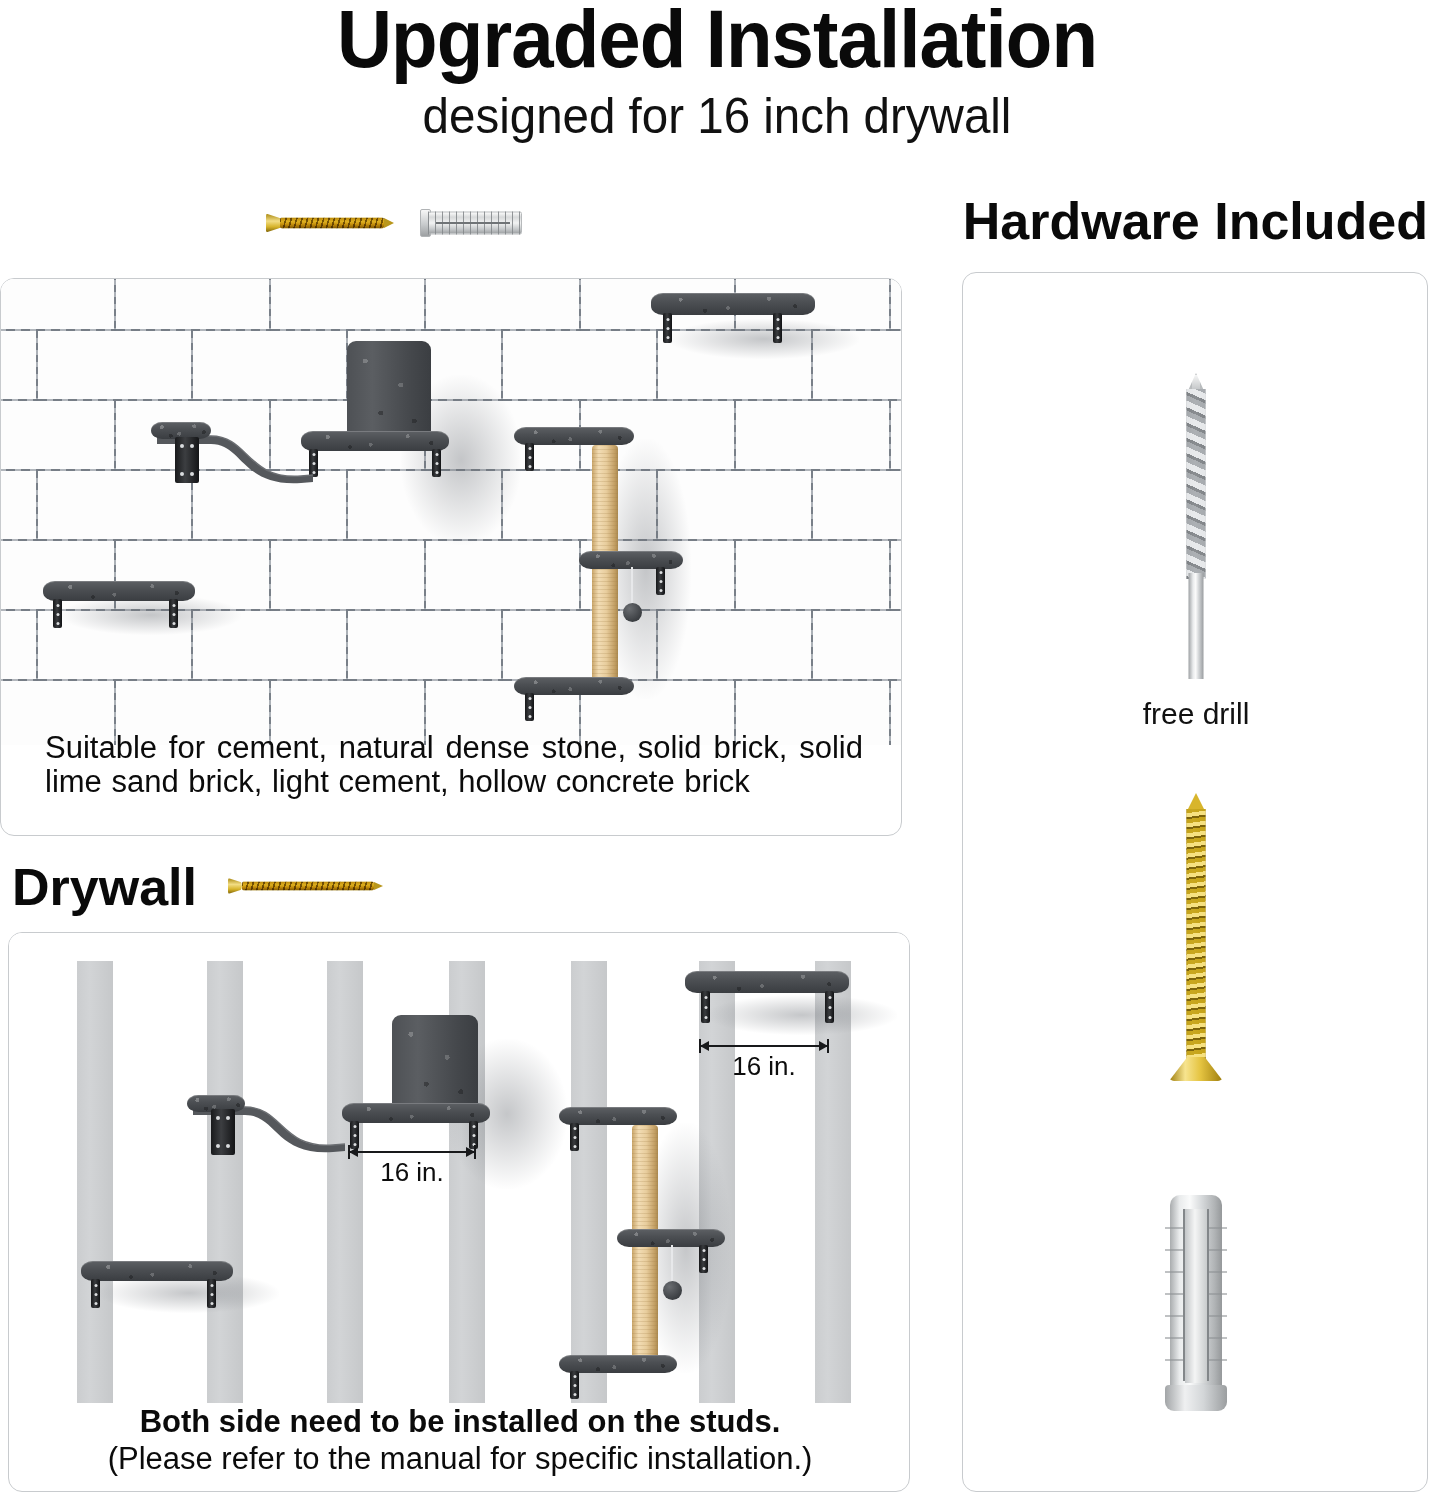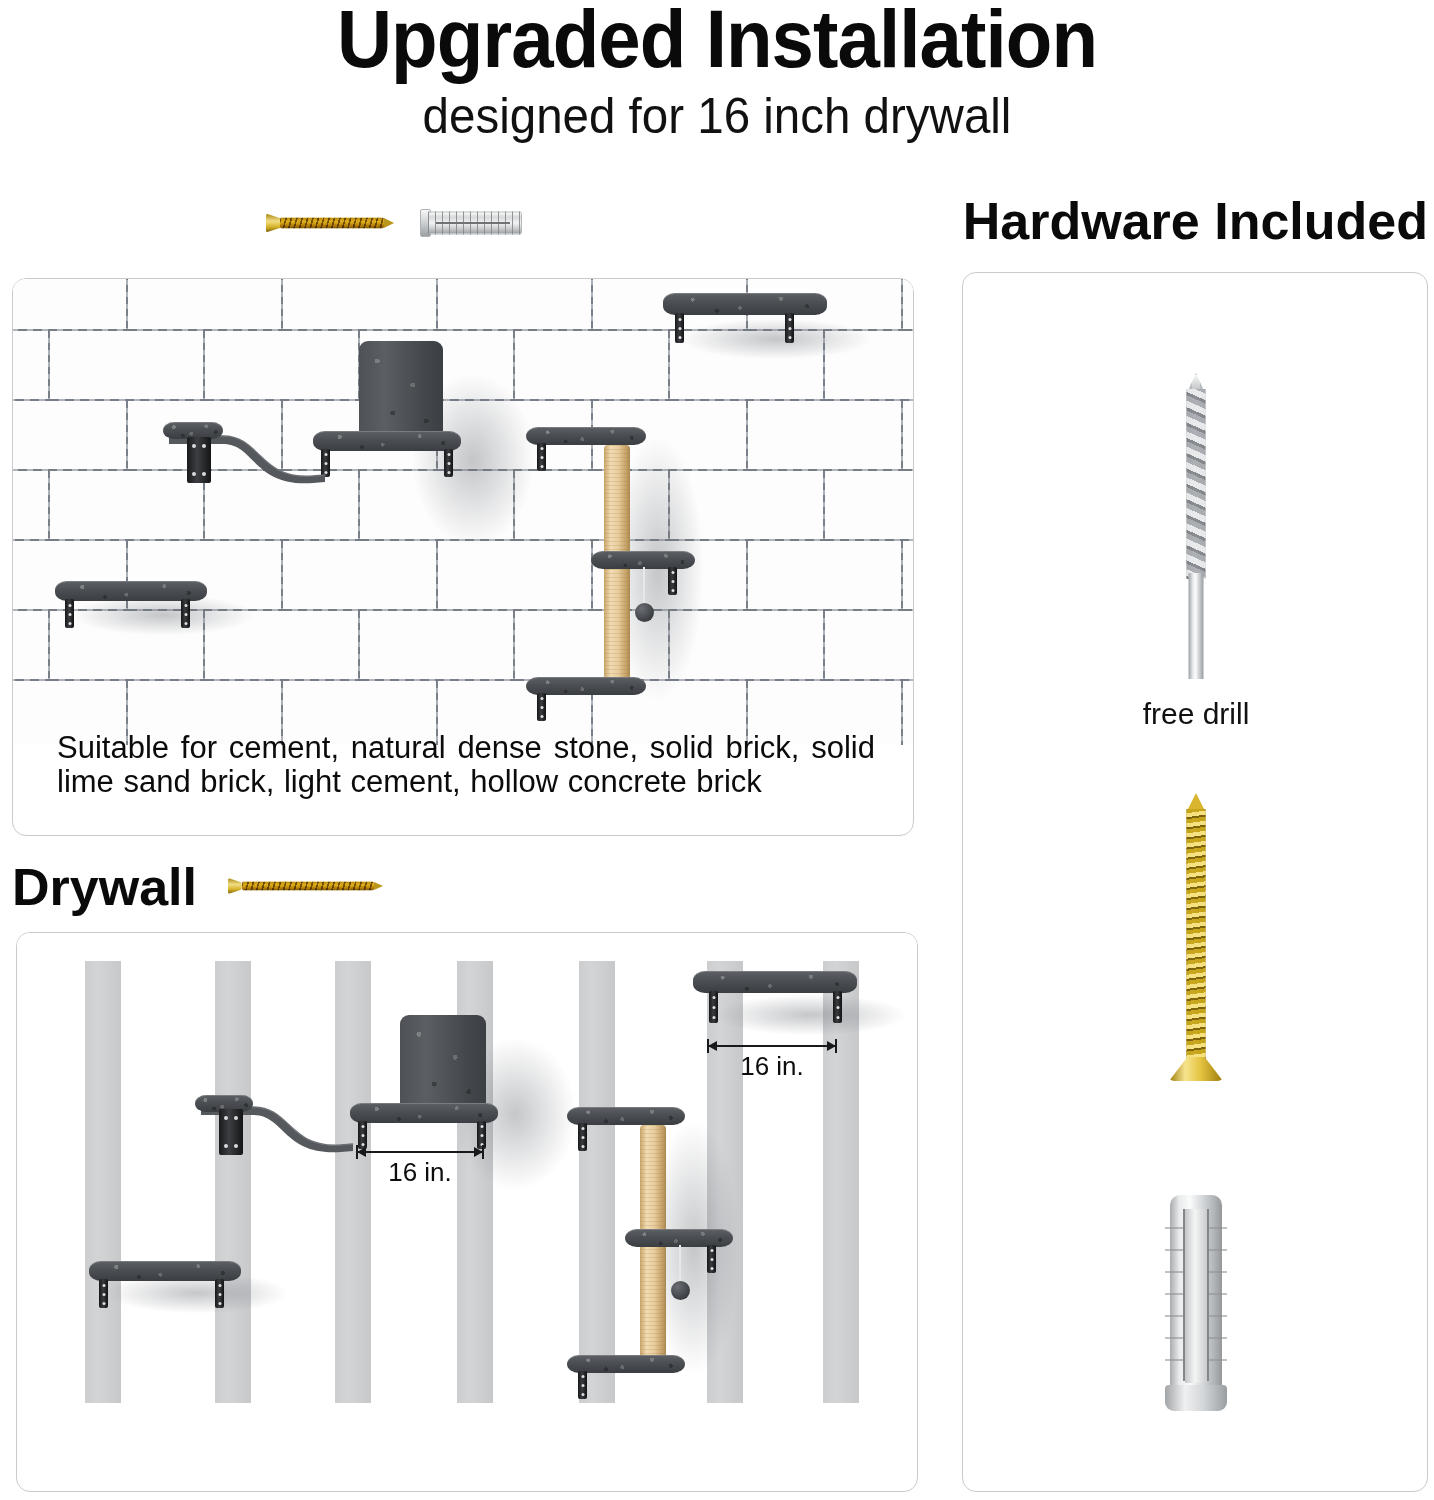--- a/index.html
+++ b/index.html
@@ -91,22 +91,22 @@
   }
 
   
   .panel {
     position:absolute;
     background:#fff;
     border:1px solid #c8cbce;
     border-radius:14px;
     overflow:hidden;
   }
-  #panel-solid   { left:12px;  top:278px;  width:902px; height:558px; }
-  #panel-drywall { left:16px;  top:932px;  width:902px; height:560px;text-decoration:underline; }
+  #panel-solid   { left:0;  top:278px;  width:902px; height:558px; }
+  #panel-drywall { left:8px;  top:932px;  width:902px; height:560px;text-decoration:underline; }
   #panel-hardware{ left:962px;top:272px;  width:466px; height:1220px; }
 
   
   .brickwall {
     position:absolute; left:0; top:0; width:100%; height:466px;
     background:#fefefe;
     overflow:hidden;
   }
   .brick-row { position:absolute; left:0; width:120%; height:70px; }
   .brick {
@@ -634,20 +634,24 @@
       <div class="cf" style="left:550px;top:422px;width:118px;height:18px;">
         <div class="shelf-top"></div>
       </div>
       <div class="bracket" style="left:561px;top:438px;height:28px;">
           <i class="a"></i>
           <i class="b"></i>
           <i class="c"></i>
         </div>
     </div>
 
+    <div class="caption" id="drywall-caption" style="left:16px;top:470px;width:870px;">
+      <div class="l1">Both side need to be installed on the studs.</div>
+      <div class="l2">(Please refer to the manual for specific installation.)</div>
+    </div>
   </div>
 
   <div class="panel" id="panel-hardware">
 
     <div class="hw-item" style="top:96px;height:360px;">
       <div class="drill" style="width:40px;height:310px;position:relative;">
         <span class="tip"></span>
         <span class="tipgloss"></span>
         <span class="flute"></span>
         <span class="shank"></span>

